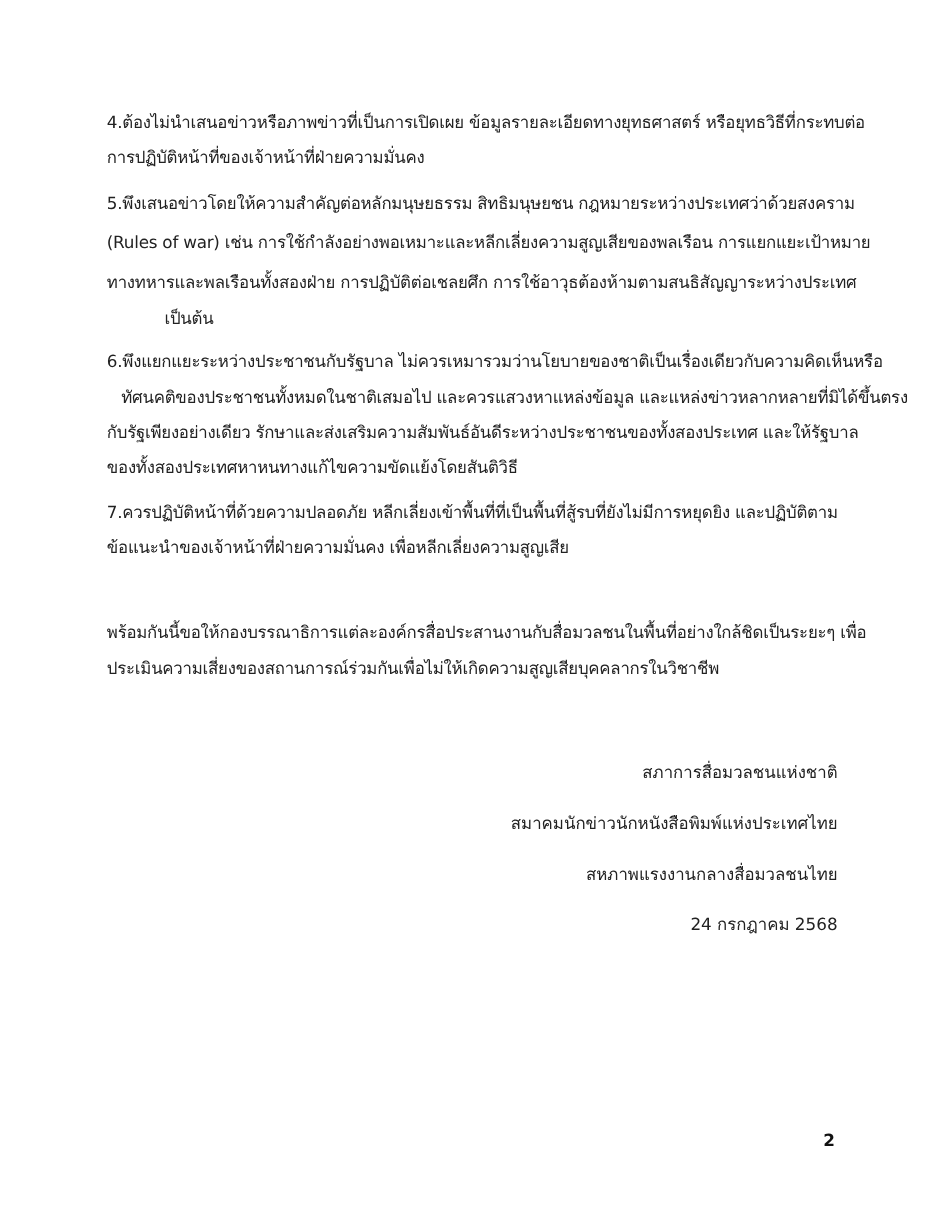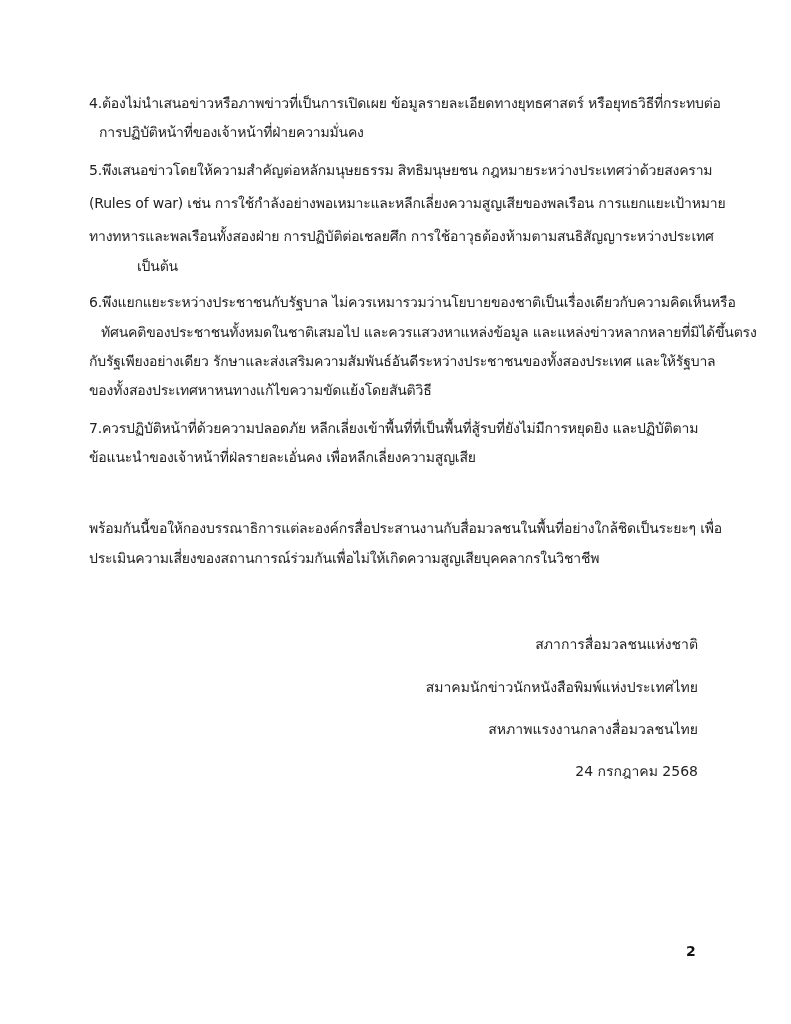--- a/index.html
+++ b/index.html
@@ -11,40 +11,40 @@
   .sig { position: absolute; right: 93px; white-space: nowrap; font-size: 14px; line-height: 20px; text-align: center; }
   .page-number { position: absolute; left: 686px; top: 943px; font-size: 14px; font-weight: bold; color: #111; }
 </style>
 </head>
 <body>
 
 <div class="page">
 
   <div>
     <div class="line" style="top:93px;">4.ต้องไม่นำเสนอข่าวหรือภาพข่าวที่เป็นการเปิดเผย ข้อมูลรายละเอียดทางยุทธศาสตร์ หรือยุทธวิธีที่กระทบต่อ</div>
-    <div class="line" style="top:122px;margin-left:10px;">การปฏิบัติหน้าที่ของเจ้าหน้าที่ฝ่ายความมั่นคง</div>
+    <div class="line" style="top:122px;">การปฏิบัติหน้าที่ของเจ้าหน้าที่ฝ่ายความมั่นคง</div>
   </div>
 
   <div>
     <div class="line" style="top:160px;">5.พึงเสนอข่าวโดยให้ความสำคัญต่อหลักมนุษยธรรม สิทธิมนุษยชน กฎหมายระหว่างประเทศว่าด้วยสงคราม</div>
     <div class="line" style="top:193px;">(Rules of war) เช่น การใช้กำลังอย่างพอเหมาะและหลีกเลี่ยงความสูญเสียของพลเรือน การแยกแยะเป้าหมาย</div>
     <div class="line" style="top:226px;">ทางทหารและพลเรือนทั้งสองฝ่าย การปฏิบัติต่อเชลยศึก การใช้อาวุธต้องห้ามตามสนธิสัญญาระหว่างประเทศ</div>
     <div class="line" style="top:256px;margin-left:48px;">เป็นต้น</div>
   </div>
 
   <div>
     <div class="line" style="top:292px;">6.พึงแยกแยะระหว่างประชาชนกับรัฐบาล ไม่ควรเหมารวมว่านโยบายของชาติเป็นเรื่องเดียวกับความคิดเห็นหรือ</div>
     <div class="line" style="top:322px;margin-left:12px;">ทัศนคติของประชาชนทั้งหมดในชาติเสมอไป และควรแสวงหาแหล่งข้อมูล และแหล่งข่าวหลากหลายที่มิได้ขึ้นตรง</div>
     <div class="line" style="top:351px;">กับรัฐเพียงอย่างเดียว รักษาและส่งเสริมความสัมพันธ์อันดีระหว่างประชาชนของทั้งสองประเทศ และให้รัฐบาล</div>
     <div class="line" style="top:380px;">ของทั้งสองประเทศหาหนทางแก้ไขความขัดแย้งโดยสันติวิธี</div>
   </div>
 
   <div>
     <div class="line" style="top:418px;">7.ควรปฏิบัติหน้าที่ด้วยความปลอดภัย หลีกเลี่ยงเข้าพื้นที่ที่เป็นพื้นที่สู้รบที่ยังไม่มีการหยุดยิง และปฏิบัติตาม</div>
-    <div class="line" style="top:447px;">ข้อแนะนำของเจ้าหน้าที่ฝ่ลรายละเอั่นคง เพื่อหลีกเลี่ยงความสูญเสีย</div>
+    <div class="line" style="top:447px;">ข้อแนะนำของเจ้าหน้าที่ฝ่ายความมั่นคง เพื่อหลีกเลี่ยงความสูญเสีย</div>
   </div>
 
   <div>
     <div class="line" style="top:518px;">พร้อมกันนี้ขอให้กองบรรณาธิการแต่ละองค์กรสื่อประสานงานกับสื่อมวลชนในพื้นที่อย่างใกล้ชิดเป็นระยะๆ เพื่อ</div>
     <div class="line" style="top:548px;">ประเมินความเสี่ยงของสถานการณ์ร่วมกันเพื่อไม่ให้เกิดความสูญเสียบุคคลากรในวิชาชีพ</div>
   </div>
 
   <div>
     <div class="sig" style="top:634px;">สภาการสื่อมวลชนแห่งชาติ</div>
     <div class="sig" style="top:677px;">สมาคมนักข่าวนักหนังสือพิมพ์แห่งประเทศไทย</div>

